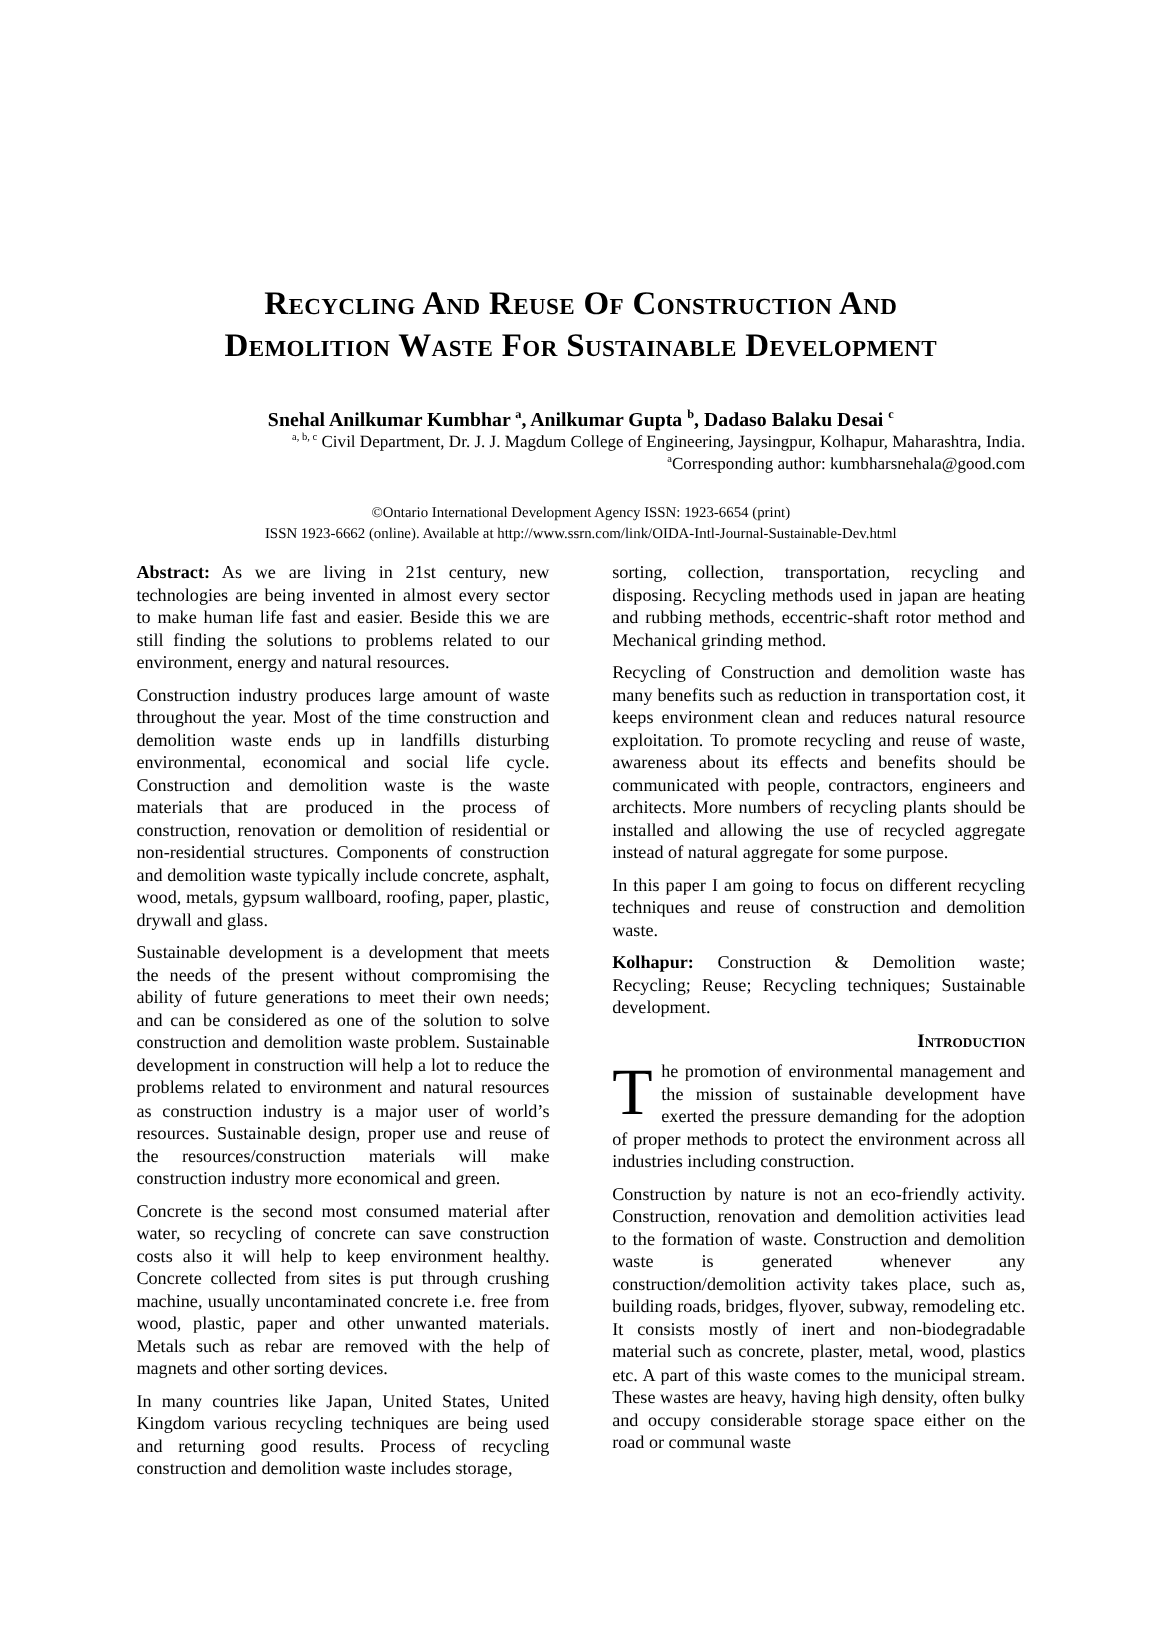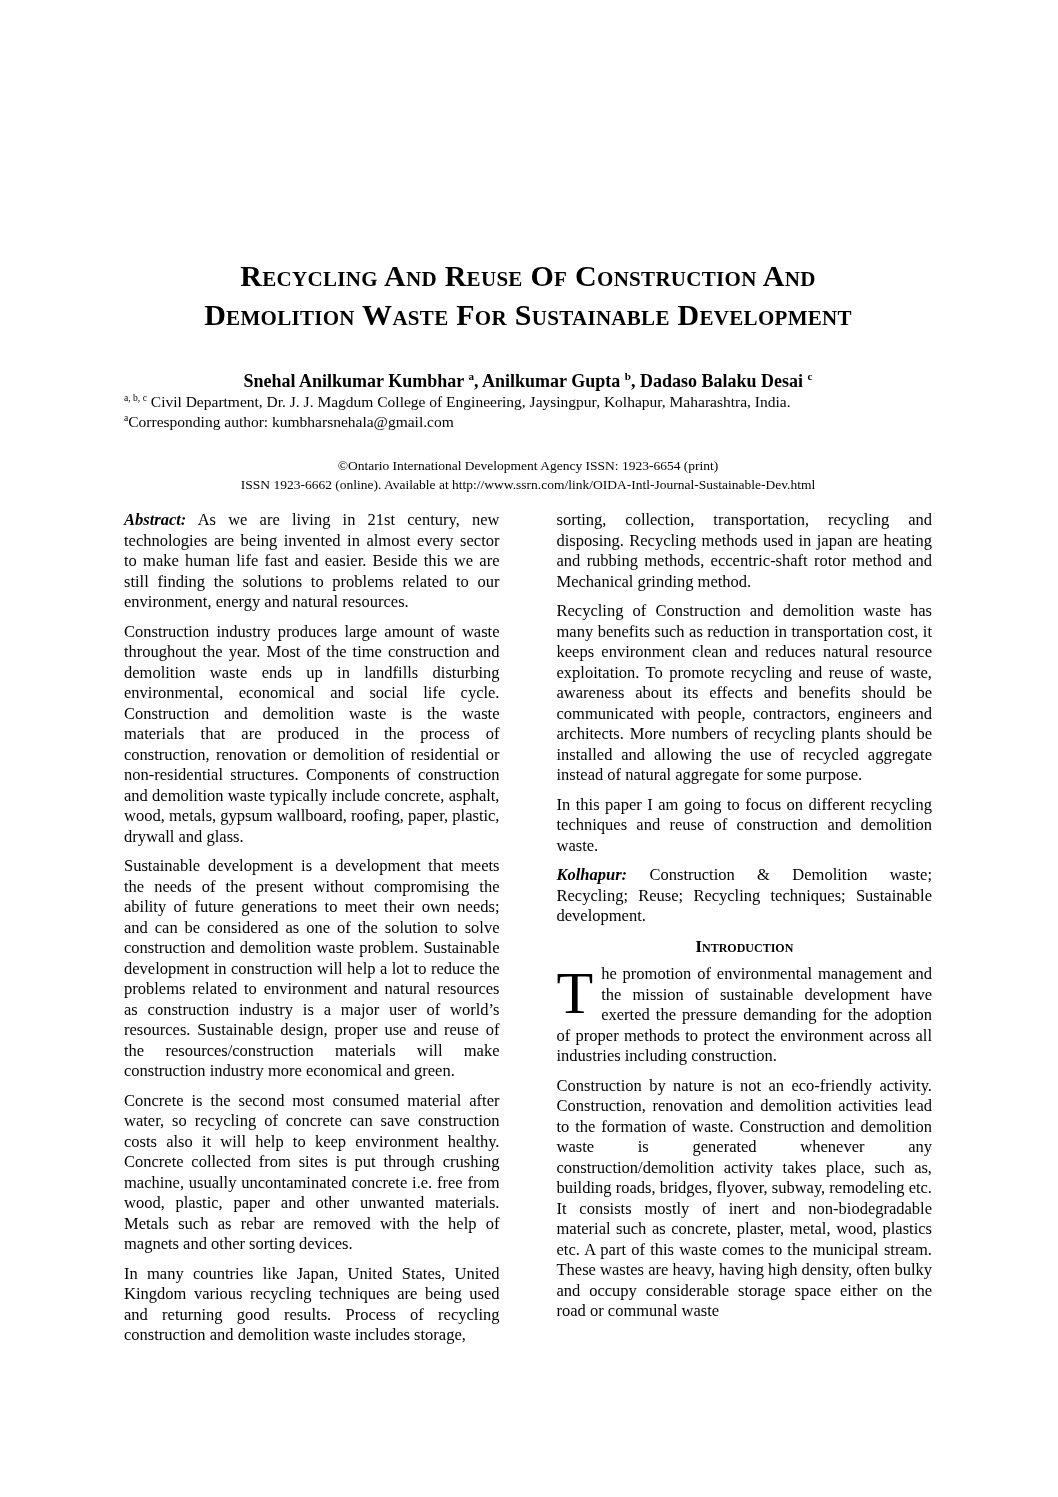--- a/index.html
+++ b/index.html
@@ -22,21 +22,21 @@
   }
   .authors{
     margin-top:36px;
     text-align:center;
     font-weight:700;
     font-size:18px;
     line-height:22px;
   }
   sup{font-size:0.62em;vertical-align:super;line-height:0;}
   .affiliation,.corresponding{
-    text-align:left;
+    text-align:right;
     font-size:15.5px;
     line-height:20px;
   }
   .publisher{
     margin-top:24px;
     text-align:center;
     font-size:13.5px;
     line-height:19px;
   }
   .columns{
@@ -44,23 +44,23 @@
     display:flex;
     gap:57px;
   }
   .col{
     flex:1;
     text-align:justify;
     font-size:16.5px;
     line-height:20.5px;
   }
   .col p{margin:0 0 9px 0;}
-  .label{font-weight:700;font-style:italic;}
+  .label{font-weight:700;}
   .section-heading{
-    text-align:center;
+    text-align:right;
     font-weight:700;
     font-variant:small-caps;
     font-size:17.5px;
     margin:3px 0 8px 0;
   }
   .dropcap{
     float:left;
     font-size:60px;
     line-height:50px;
     padding:4px 8px 0 0;
@@ -74,21 +74,21 @@
 
     <div class="title">
       <div>Recycling And Reuse Of Construction And</div>
       <div>Demolition Waste For Sustainable Development</div>
     </div>
 
     <div class="authors"><span><span>Snehal Anilkumar Kumbhar</span> <sup>a</sup><span>, </span></span><span><span>Anilkumar Gupta</span> <sup>b</sup><span>, </span></span><span><span>Dadaso Balaku Desai</span> <sup>c</sup></span></div>
 
     <div class="affiliation"><sup>a, b, c</sup> <span>Civil Department, Dr. J. J. Magdum College of Engineering, Jaysingpur, Kolhapur, Maharashtra, India.</span></div>
 
-    <div class="corresponding"><sup>a</sup><span>Corresponding author: kumbharsnehala@gmail.com</span></div>
+    <div class="corresponding"><sup>a</sup><span>Corresponding author: kumbharsnehala@good.com</span></div>
 
     <div class="publisher">
       <div>©Ontario International Development Agency ISSN: 1923-6654 (print)</div>
       <div>ISSN 1923-6662 (online). Available at http://www.ssrn.com/link/OIDA-Intl-Journal-Sustainable-Dev.html</div>
     </div>
 
     <div class="columns">
 
       <div class="col">
         <p><span class="label">Abstract:</span> <span>As we are living in 21st century, new technologies are being invented in almost every sector to make human life fast and easier. Beside this we are still finding the solutions to problems related to our environment, energy and natural resources.</span></p>

